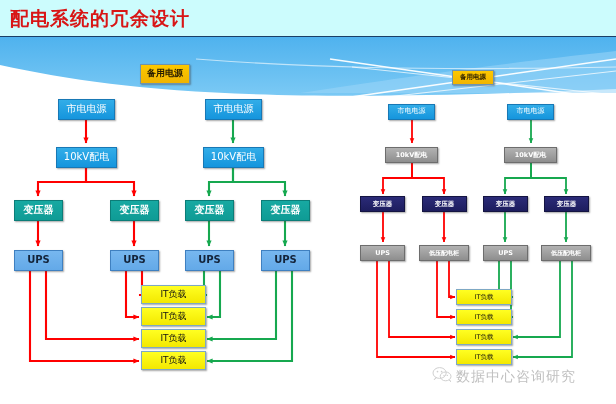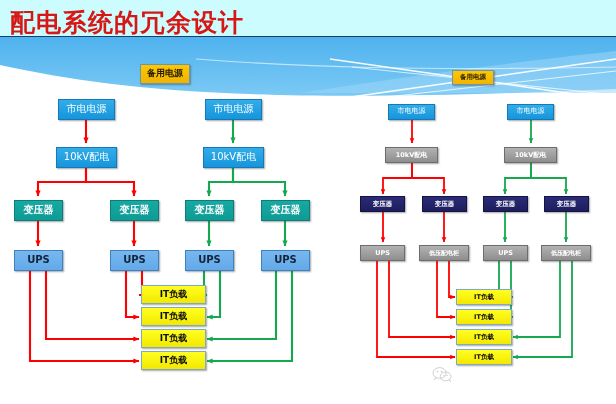--- a/index.html
+++ b/index.html
@@ -3,21 +3,21 @@
 <meta charset="utf-8">
 <style>
   html,body{margin:0;padding:0;background:#fff;}
   body{width:616px;height:404px;overflow:hidden;
        font-family:"DejaVu Sans","Liberation Sans",sans-serif;}
   #slide{position:relative;width:616px;height:404px;overflow:hidden;background:#fff;}
 
   
   #title-bar{position:absolute;left:0;top:0;width:616px;height:37px;
              background:#ccfcfd;border-bottom:1px solid #1b3f66;box-sizing:border-box;}
-  #title-text{position:absolute;left:10px;top:6px;font-size:25px;font-weight:bold;
+  #title-text{position:absolute;left:10px;top:6px;font-size:19px;font-weight:bold;
               color:#d81616;letter-spacing:1px;
               font-family:"DejaVu Sans","Liberation Sans",sans-serif;}
 
   
   #banner{position:absolute;left:0;top:37px;width:616px;height:63px;overflow:hidden;}
 
   
   #canvas{position:absolute;left:0;top:0;width:616px;height:404px;}
   #canvas svg{position:absolute;left:0;top:0;}
 
@@ -27,21 +27,21 @@
         line-height:1.05;overflow:hidden;
         box-shadow:1px 1px 1.5px rgba(60,60,60,.45);}
 
   .n-blue   {background:linear-gradient(180deg,#32ade8 0%,#1595dd 100%);
              border:1px solid #1878b5;color:#ffffff;font-weight:normal;}
   .n-teal   {background:linear-gradient(180deg,#17a9a2 0%,#0f9b95 100%);
              border:1px solid #0c7d78;color:#ffffff;font-weight:bold;}
   .n-ups    {background:linear-gradient(180deg,#77b7ef 0%,#63a9e8 100%);
              border:1px solid #3f80c0;color:#14243a;font-weight:bold;}
   .n-yellow {background:linear-gradient(180deg,#ffff22 0%,#f3e800 100%);
-             border:1px solid #7ea8c4;color:#111111;font-weight:bold;}
+             border:1px solid #7ea8c4;color:#111111;font-weight:normal;}
   .n-gold   {background:linear-gradient(180deg,#fdc800 0%,#f0b400 100%);
              border:1px solid #6f93ad;color:#241a00;font-weight:bold;}
   .n-gray   {background:linear-gradient(180deg,#b2b2b2 0%,#8e8e8e 100%);
              border:1px solid #6d6d6d;color:#ffffff;font-weight:bold;}
   .n-navy   {background:linear-gradient(180deg,#2b2b78 0%,#1d1d5e 100%);
              border:1px solid #141442;color:#ffffff;font-weight:bold;}
 
   
   #watermark{position:absolute;left:432px;top:366px;display:flex;
              align-items:center;gap:4px;opacity:.55;}
@@ -194,15 +194,16 @@
         <ellipse cx="7.6" cy="7" rx="6.6" ry="5.4" fill="none" stroke="#a8a8a8" stroke-width="1"></ellipse>
         <path d="M4.2,11.4 L2.2,13.6 L3.9,12.3 Z" fill="none" stroke="#a8a8a8" stroke-width="1"></path>
         <circle cx="5.5" cy="5.6" r="0.85" fill="#a8a8a8"></circle>
         <circle cx="9.6" cy="5.6" r="0.85" fill="#a8a8a8"></circle>
         <ellipse cx="13.6" cy="10.4" rx="5.4" ry="4.4" fill="none" stroke="#a8a8a8" stroke-width="1"></ellipse>
         <path d="M17.2,13.9 L19,15.6 L17.6,14.6 Z" fill="none" stroke="#a8a8a8" stroke-width="1"></path>
         <circle cx="12" cy="9.4" r="0.7" fill="#a8a8a8"></circle>
         <circle cx="15.3" cy="9.4" r="0.7" fill="#a8a8a8"></circle>
       </svg>
     </span>
+    <span id="wm-text">数据中心咨询研究</span>
   </div>
 
 </div>
 
 </body></html>

